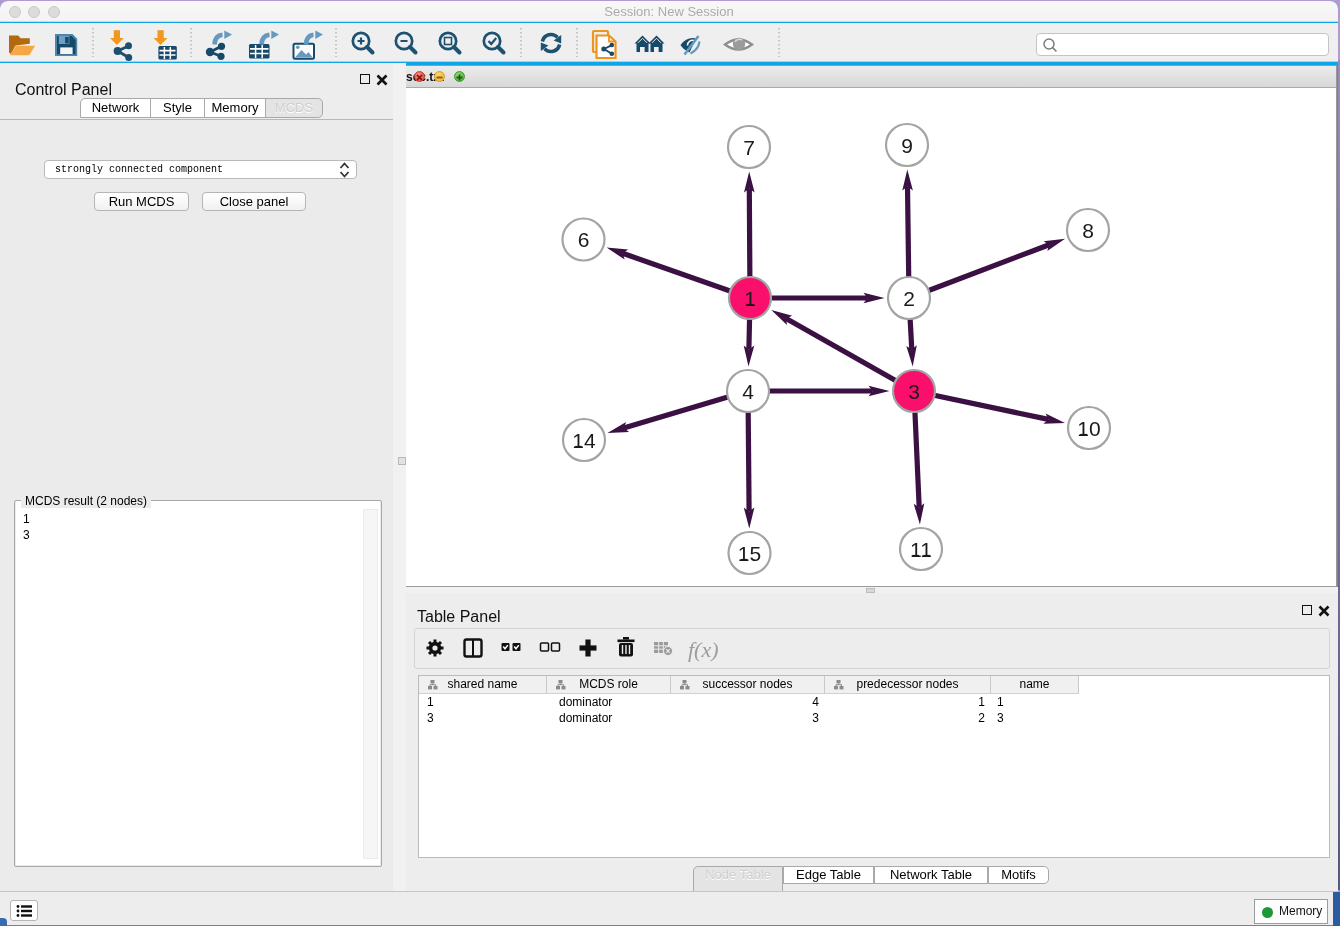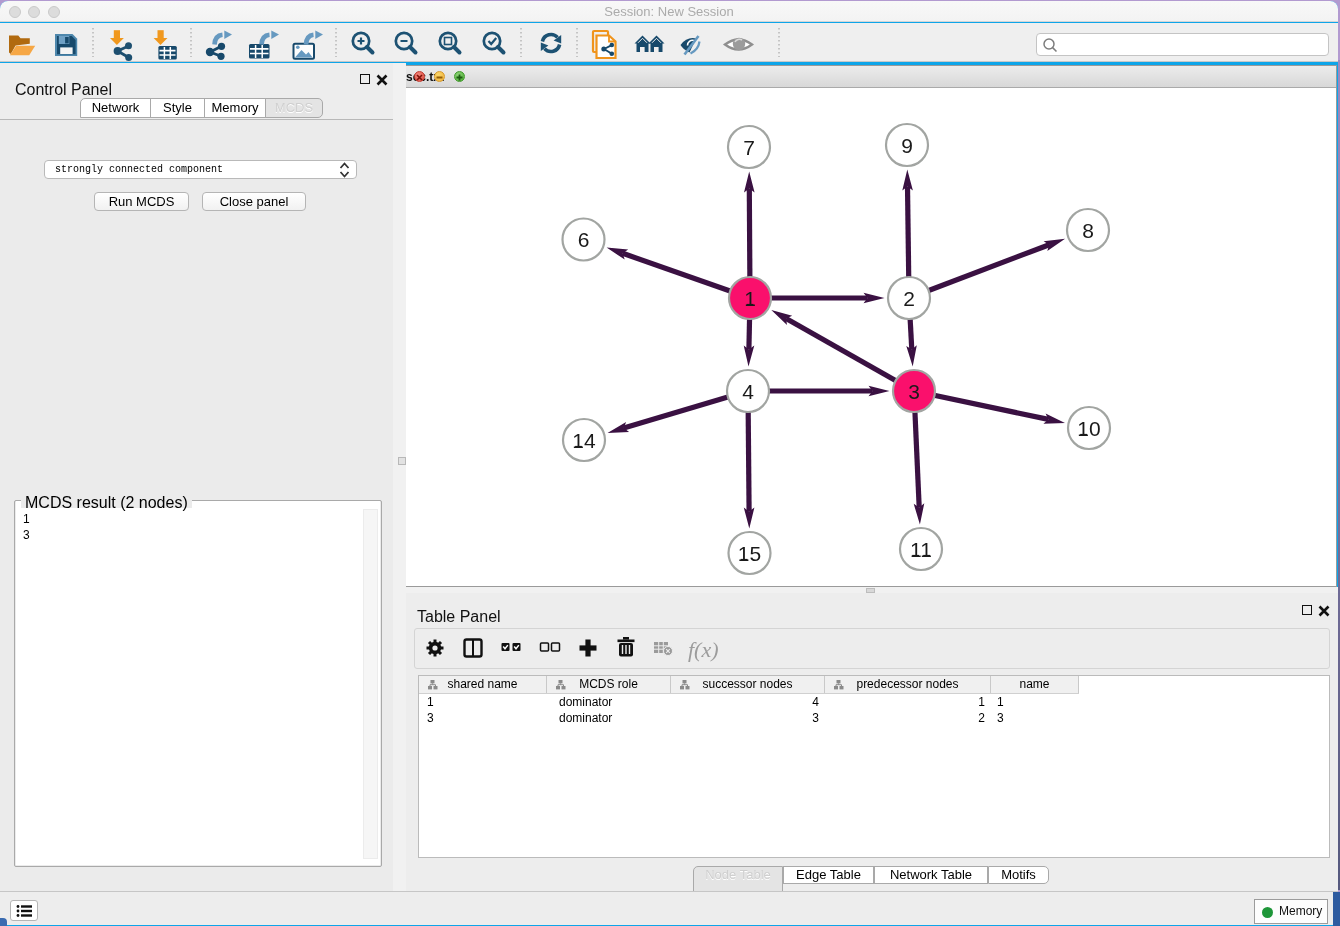--- a/index.html
+++ b/index.html
@@ -208,21 +208,21 @@
         <div style="position:absolute;left:10px;top:1px;font-size:10px;line-height:16px;font-family:Liberation Mono, monospace;">strongly connected component</div>
         <svg style="position:absolute;right:6px;top:1px;" width="11" height="16">
             <path d="M1.5,6 L5.5,1.5 L9.5,6" stroke="#333" stroke-width="1.8" fill="none"></path>
             <path d="M1.5,10 L5.5,14.5 L9.5,10" stroke="#333" stroke-width="1.8" fill="none"></path>
           </svg>
       </div>
       <div class="btn" style="left:94px;top:72px;width:95px;">Run MCDS</div>
       <div class="btn" style="left:202px;top:72px;width:104px;">Close panel</div>
 
       <div style="position:absolute;left:14px;top:380px;width:368px;height:367px;border:1px solid #a9a9a9;border-radius:2px;"></div>
-      <div style="position:absolute;left:21px;top:374px;font-size:16px;background:#ebebeb;padding:0 4px;z-index:2;height:14px;">MCDS result (2 nodes)</div>
+      <div style="position:absolute;left:21px;top:374px;font-size:12px;background:#ebebeb;padding:0 4px;z-index:2;height:14px;">MCDS result (2 nodes)</div>
       <div style="position:absolute;left:16px;top:381px;width:364px;height:364px;background:#fff;">
         <div style="position:absolute;left:7px;top:10px;font-size:12px;line-height:16px;">1<br>3</div>
         <div style="position:absolute;right:2px;top:8px;width:15px;height:350px;background:#f6f6f6;border:1px solid #ececec;"></div>
       </div>
     </div>
   </div>
   <div id="netframe">
     <div id="nettitle">
       <div style="position:absolute;top:4px;left:0;width:100%;text-align:left;font-size:12px;font-weight:bold;color:#111;">scc.txt</div>
       <div class="nt" style="left:8px;background:radial-gradient(circle at 35% 30%,#f0857a,#df4b3e);border:1px solid #c23d32;color:#7c1008;"><svg width="9" height="9" style="margin-top:1px;">

